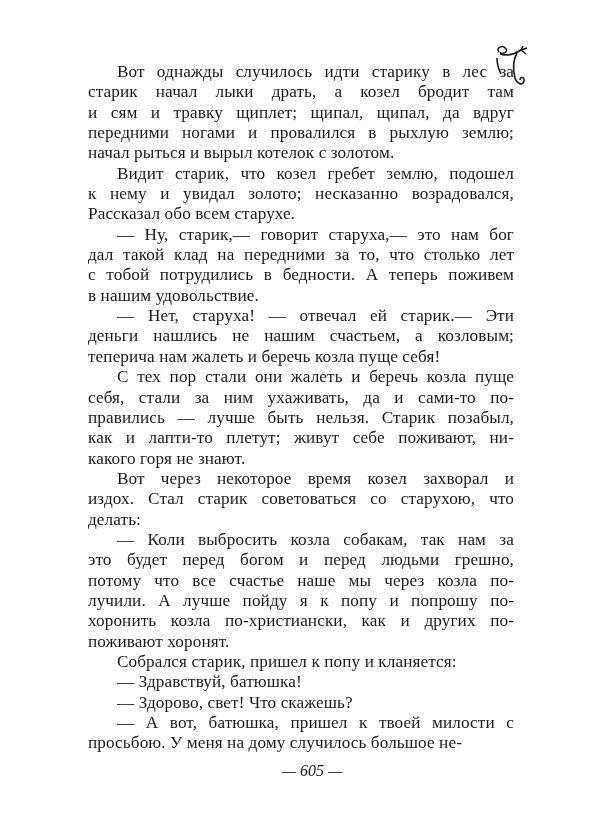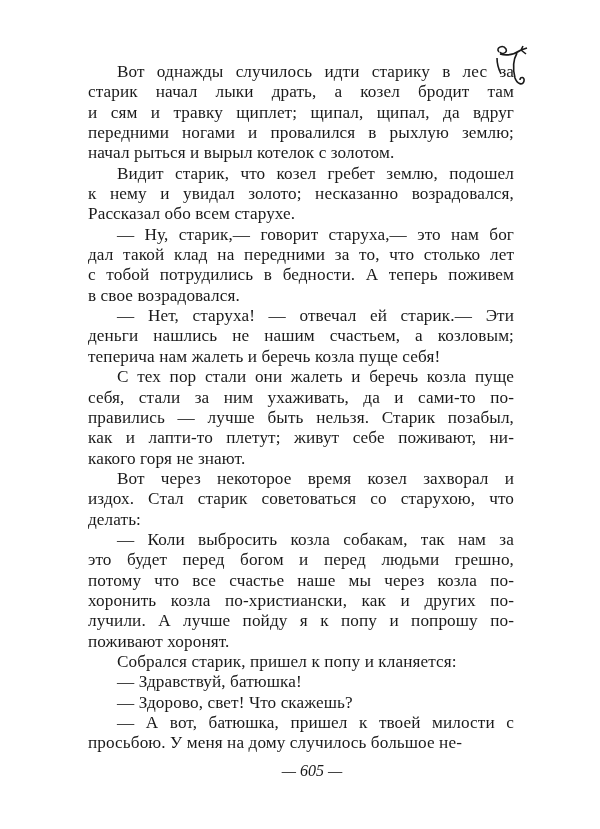--- a/index.html
+++ b/index.html
@@ -46,21 +46,21 @@
     </div>
     <div>
       <div class="line indent">Видит старик, что козел гребет землю, подошел</div>
       <div class="line">к нему и увидал золото; несказанно возрадовался,</div>
       <div class="line last">Рассказал обо всем старухе.</div>
     </div>
     <div>
       <div class="line indent">— Ну, старик,— говорит старуха,— это нам бог</div>
       <div class="line">дал такой клад на передними за то, что столько лет</div>
       <div class="line">с тобой потрудились в бедности. А теперь поживем</div>
-      <div class="line last">в свое возрадовался.</div>
+      <div class="line last">в нашим удовольствие.</div>
     </div>
     <div>
       <div class="line indent">— Нет, старуха! — отвечал ей старик.— Эти</div>
       <div class="line">деньги нашлись не нашим счастьем, а козловым;</div>
       <div class="line last">теперича нам жалеть и беречь козла пуще себя!</div>
     </div>
     <div>
       <div class="line indent">С тех пор стали они жалеть и беречь козла пуще</div>
       <div class="line">себя, стали за ним ухаживать, да и сами-то по-</div>
       <div class="line">правились — лучше быть нельзя. Старик позабыл,</div>
@@ -69,22 +69,22 @@
     </div>
     <div>
       <div class="line indent">Вот через некоторое время козел захворал и</div>
       <div class="line">издох. Стал старик советоваться со старухою, что</div>
       <div class="line last">делать:</div>
     </div>
     <div>
       <div class="line indent">— Коли выбросить козла собакам, так нам за</div>
       <div class="line">это будет перед богом и перед людьми грешно,</div>
       <div class="line">потому что все счастье наше мы через козла по-</div>
+      <div class="line">лучили. А лучше пойду я к попу и попрошу по-</div>
       <div class="line">хоронить козла по-христиански, как и других по-</div>
-      <div class="line">лучили. А лучше пойду я к попу и попрошу по-</div>
       <div class="line last">поживают хоронят.</div>
     </div>
     <div>
       <div class="line indent last">Собрался старик, пришел к попу и кланяется:</div>
     </div>
     <div>
       <div class="line indent last">— Здравствуй, батюшка!</div>
     </div>
     <div>
       <div class="line indent last">— Здорово, свет! Что скажешь?</div>

